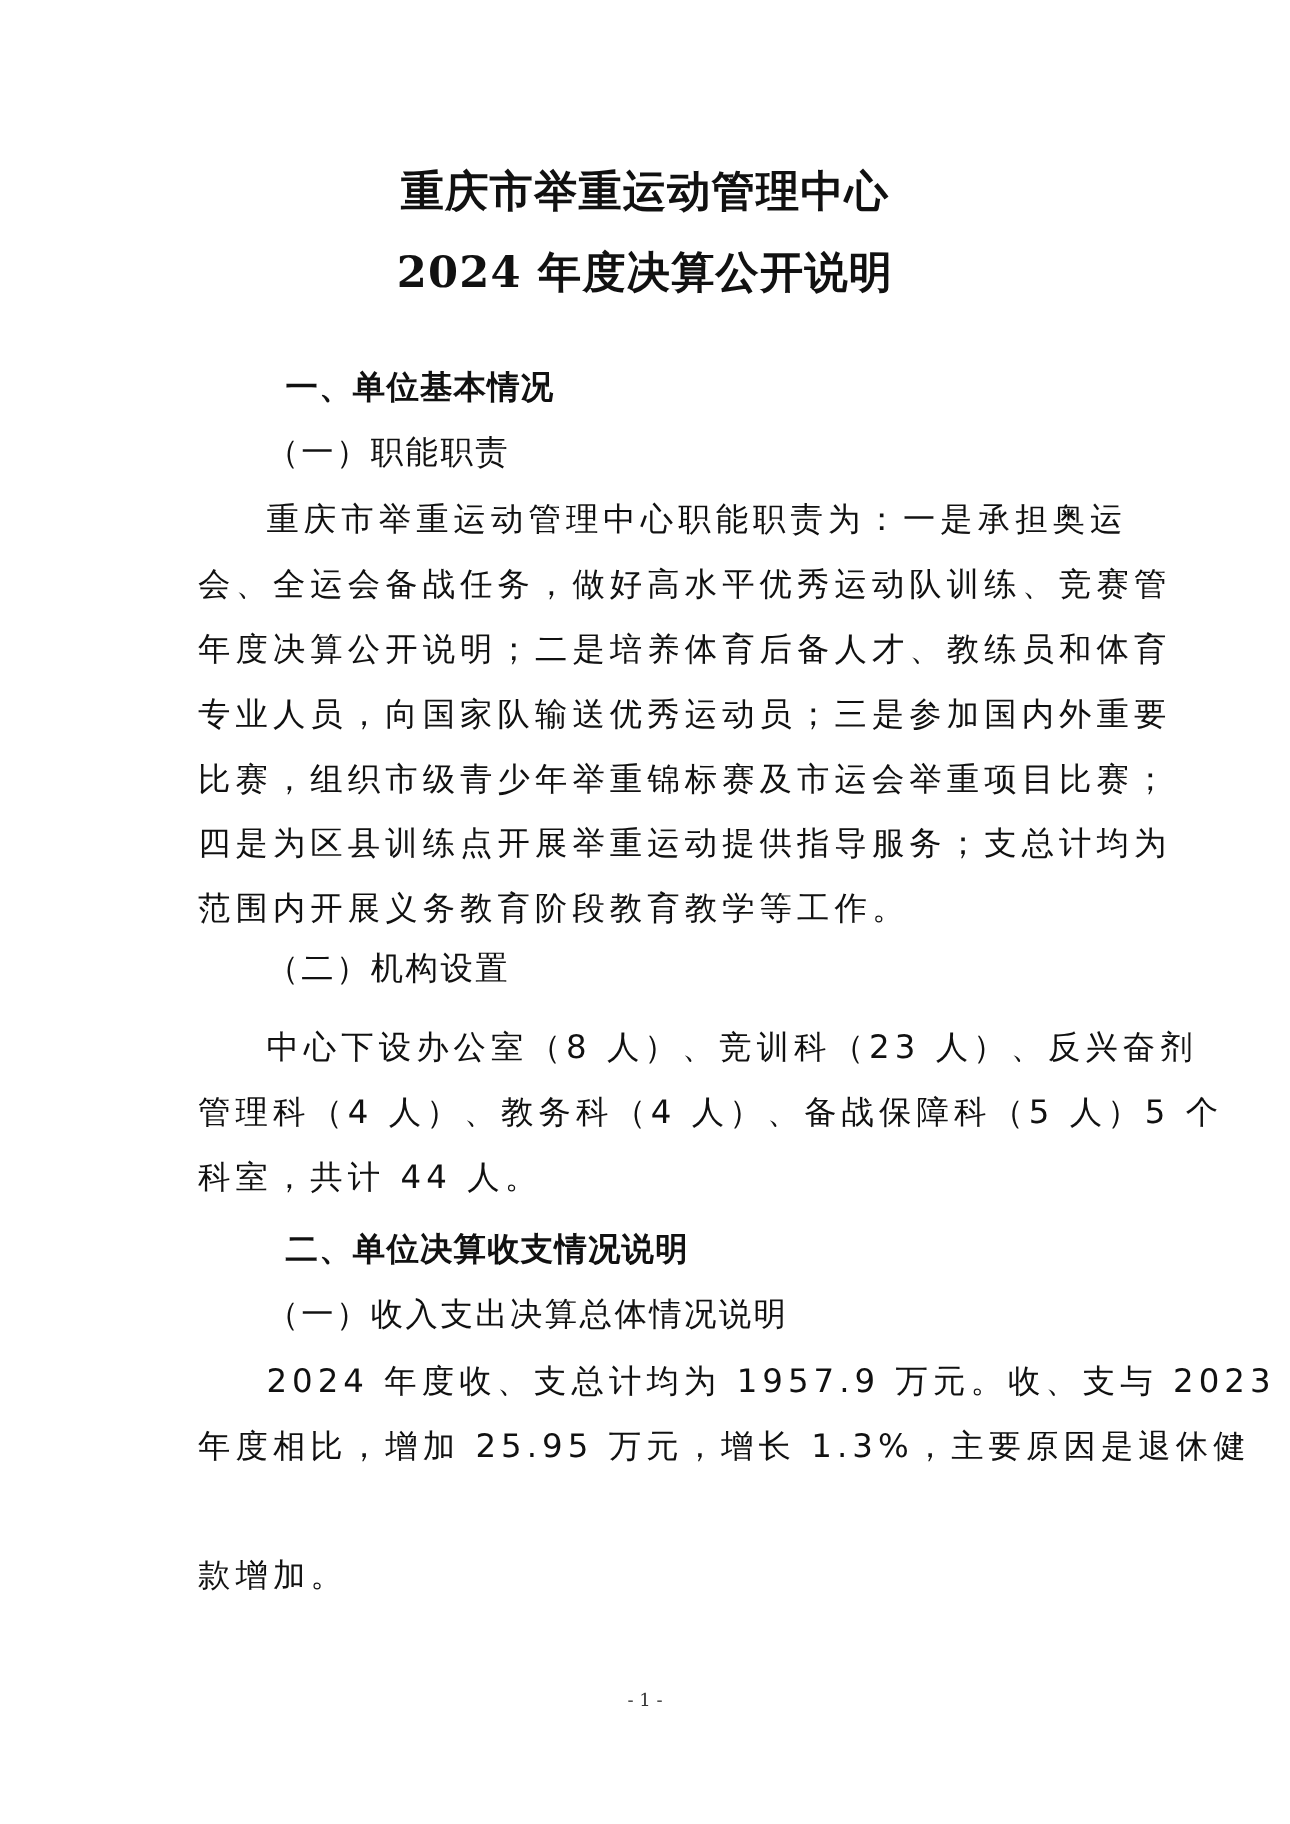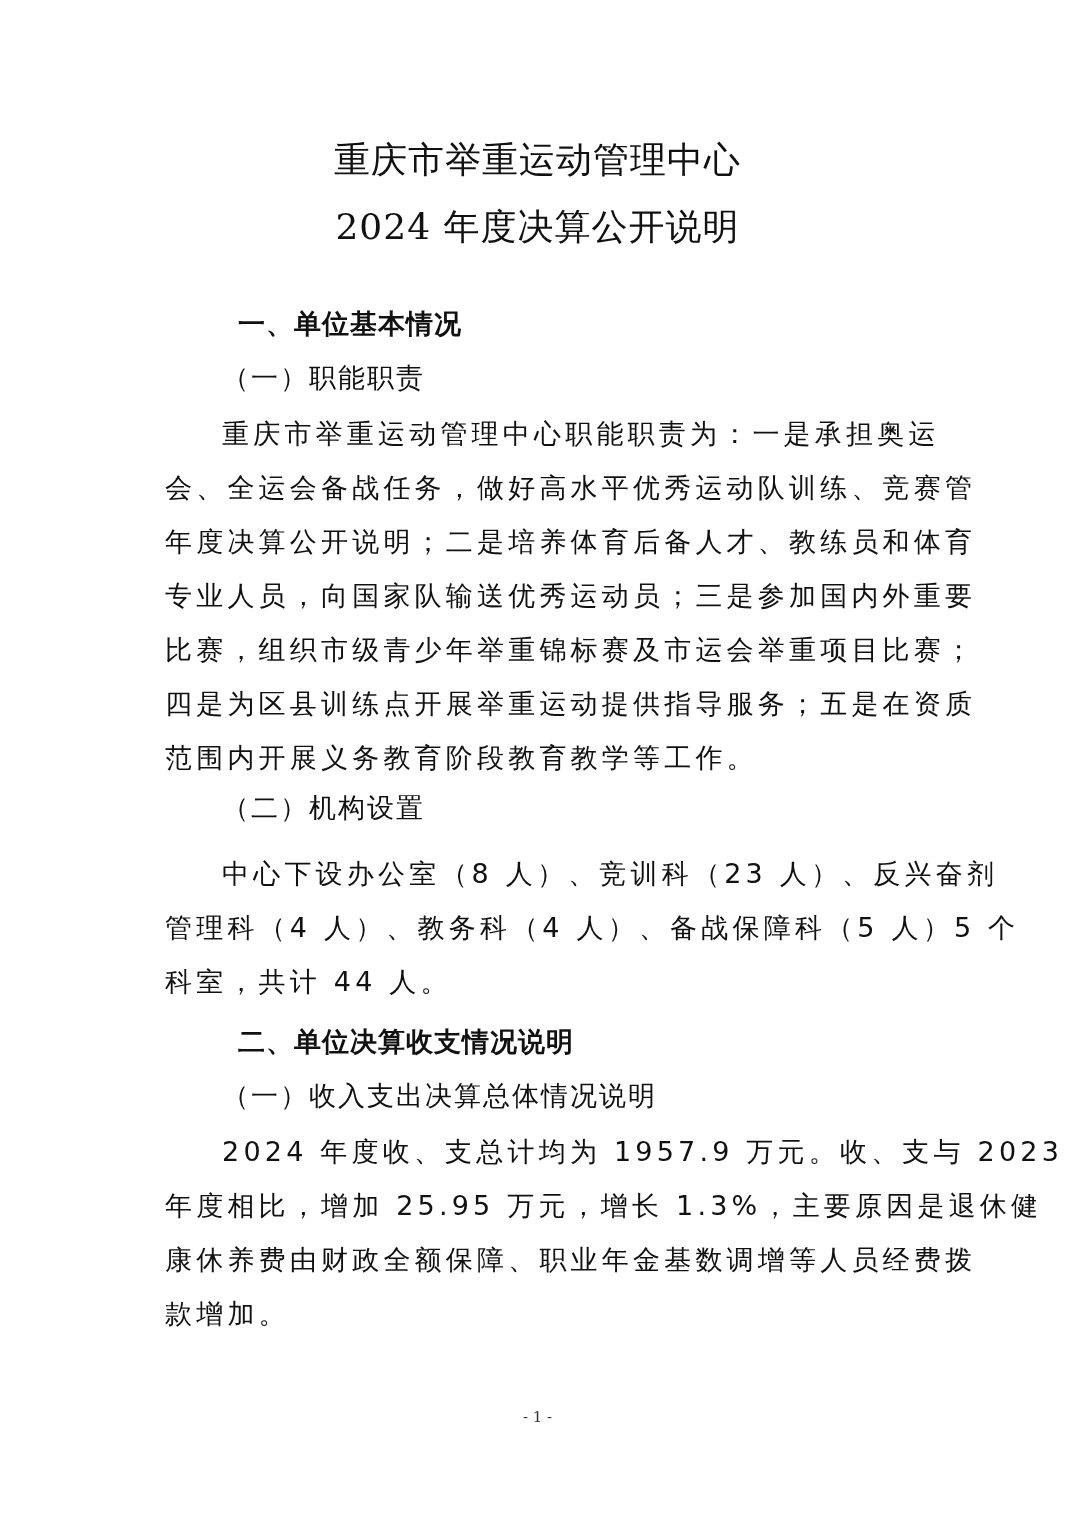--- a/index.html
+++ b/index.html
@@ -1,21 +1,21 @@
 <!DOCTYPE html>
 <html><head>
 <meta charset="utf-8">
 <style>
   html, body { margin: 0; padding: 0; background: #ffffff; }
   body { width: 1075px; height: 1520px; position: relative; overflow: hidden; color: #111; }
   .page { position: absolute; left: 0; top: 0; width: 1075px; height: 1520px; }
   .title {
     position: absolute; left: 0; width: 1075px; text-align: center;
     font-family: "DejaVu Serif", "Liberation Serif", serif;
-    font-weight: normal; font-size: 36px; line-height: 48px; letter-spacing: 1px;
+    font-weight: bold; font-size: 36px; line-height: 48px; letter-spacing: 1px;
   }
   .t1 { top: 136px; }
   .t2 { top: 203px; }
   .line {
     position: absolute; left: 165px; width: 750px;
     font-family: "DejaVu Sans", "Liberation Sans", sans-serif;
     font-size: 27px; line-height: 36px; white-space: nowrap;
     letter-spacing: 4.2px;
   }
   .h1 { font-weight: bold; left: 238px; letter-spacing: 1px; }
@@ -34,31 +34,30 @@
   <div class="title t2">2024 年度决算公开说明</div>
 
   <div class="line h1" style="top:306px">一、单位基本情况</div>
   <div class="line h2" style="top:360px">（一）职能职责</div>
 
   <div class="line indent" style="top:416px">重庆市举重运动管理中心职能职责为：一是承担奥运</div>
   <div class="line" style="top:470px">会、全运会备战任务，做好高水平优秀运动队训练、竞赛管</div>
   <div class="line" style="top:524px">年度决算公开说明；二是培养体育后备人才、教练员和体育</div>
   <div class="line" style="top:578px">专业人员，向国家队输送优秀运动员；三是参加国内外重要</div>
   <div class="line" style="top:632px">比赛，组织市级青少年举重锦标赛及市运会举重项目比赛；</div>
-  <div class="line" style="top:686px">四是为区县训练点开展举重运动提供指导服务；五是在资质</div>
+  <div class="line" style="top:686px">四是为区县训练点开展举重运动提供指导服务；支总计均为</div>
   <div class="line h2" style="top:790px">（二）机构设置</div>
 
   <div class="line" style="top:740px">范围内开展义务教育阶段教育教学等工作。</div>
 
   <div class="line indent" style="top:856px">中心下设办公室（8 人）、竞训科（23 人）、反兴奋剂</div>
   <div class="line" style="top:910px">管理科（4 人）、教务科（4 人）、备战保障科（5 人）5 个</div>
   <div class="line" style="top:964px">科室，共计 44 人。</div>
 
   <div class="line h1" style="top:1024px">二、单位决算收支情况说明</div>
   <div class="line h2" style="top:1078px">（一）收入支出决算总体情况说明</div>
 
   <div class="line indent" style="top:1134px">2024 年度收、支总计均为 1957.9 万元。收、支与 2023</div>
   <div class="line" style="top:1188px">年度相比，增加 25.95 万元，增长 1.3%，主要原因是退休健</div>
-  <div class="line" style="top:1242px">康休养费由财政全额保障、职业年金基数调增等人员经费拨</div>
   <div class="line" style="top:1296px">款增加。</div>
 
   <div class="footer">- 1 -</div>
 </div>
 
 </body></html>

